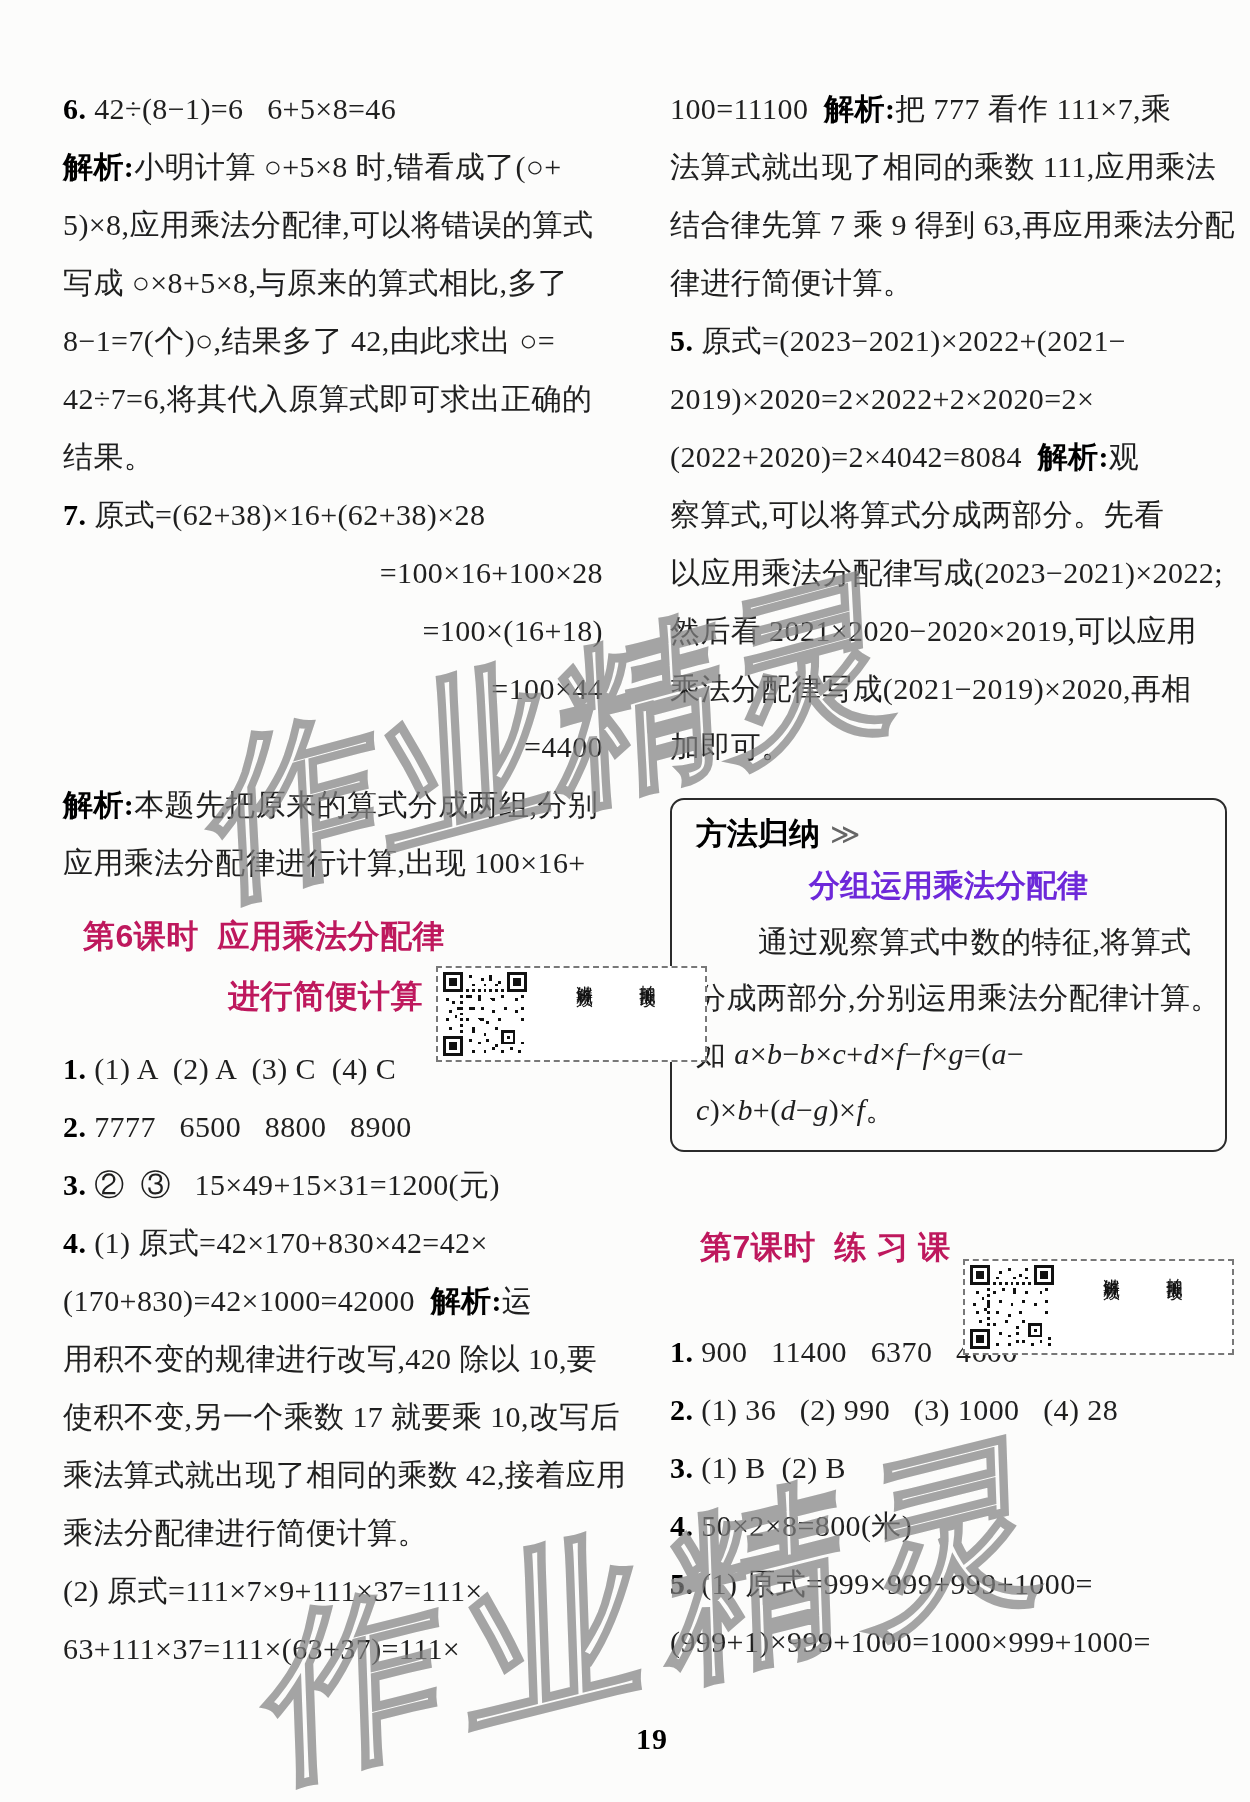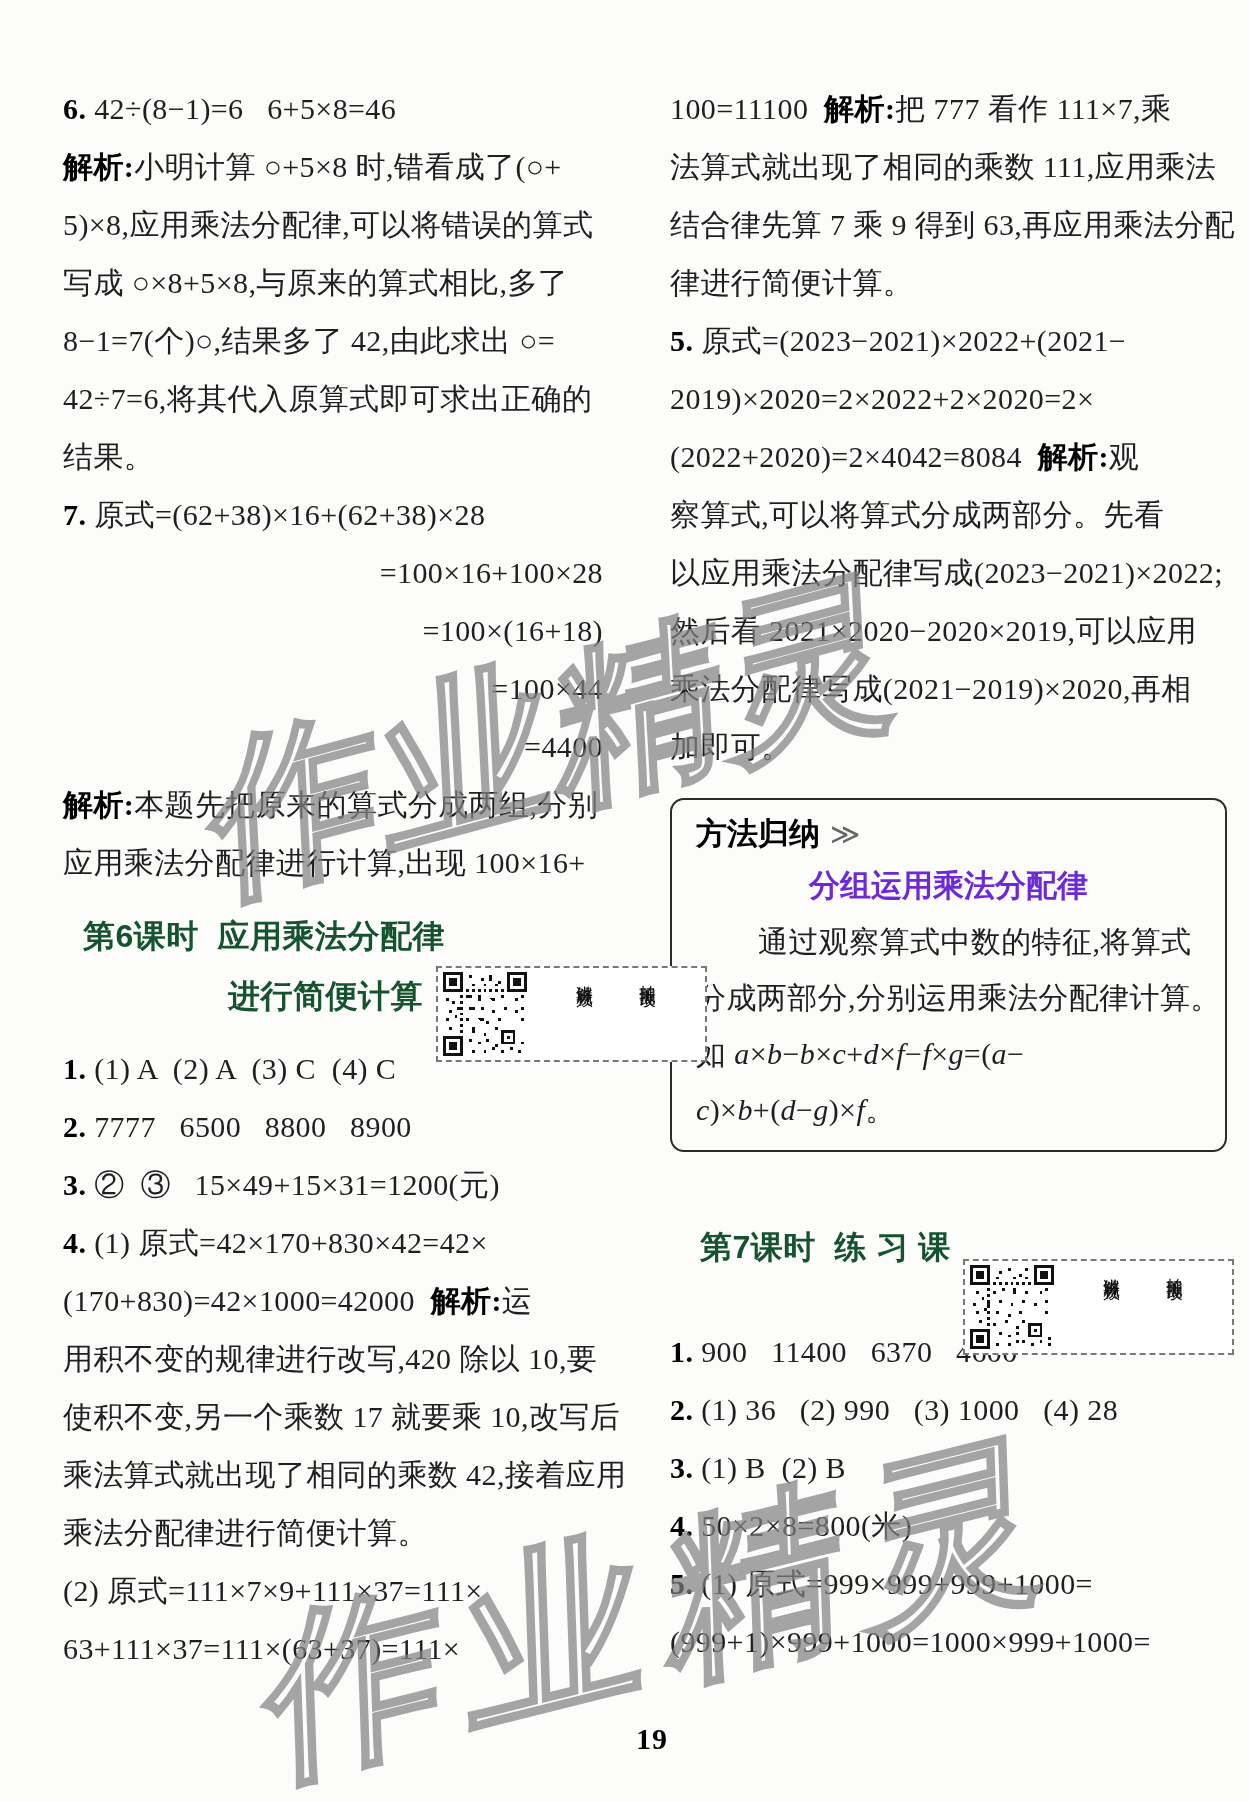--- a/index.html
+++ b/index.html
@@ -12,21 +12,21 @@
   .col-left{left:63px;width:540px;}
   .col-right{left:670px;width:557px;}
   .line{height:58px;line-height:58px;font-size:30px;white-space:pre;letter-spacing:.4px;}
   .line .b{font-weight:700;color:#000;}
   .line .i{font-style:italic;font-family:"Liberation Serif",serif;}
   .ind{padding-left:132px;text-align:right;}
   .ind2{text-indent:62px;}
   .sec-block{margin-top:14px;margin-bottom:14px;}
   .sec-title{
     font-family:"Liberation Sans","DejaVu Sans",sans-serif;
-    font-weight:700;font-size:32px;line-height:60px;color:#14532d;
+    font-weight:700;font-size:32px;line-height:60px;color:#be185d;
     white-space:pre;letter-spacing:.5px;
   }
   .sec-title.t1{padding-left:20px;}
   .sec-title.t2{padding-left:165px;}
   .sec7{margin-top:64px;margin-bottom:0;height:62px;line-height:62px;padding-left:30px;}
   .method-box{
     margin-top:22px;border:2.5px solid #2b2b2b;border-radius:14px;
     padding:10px 24px 12px 24px;background:transparent;
   }
   .method-box .mb-header{

